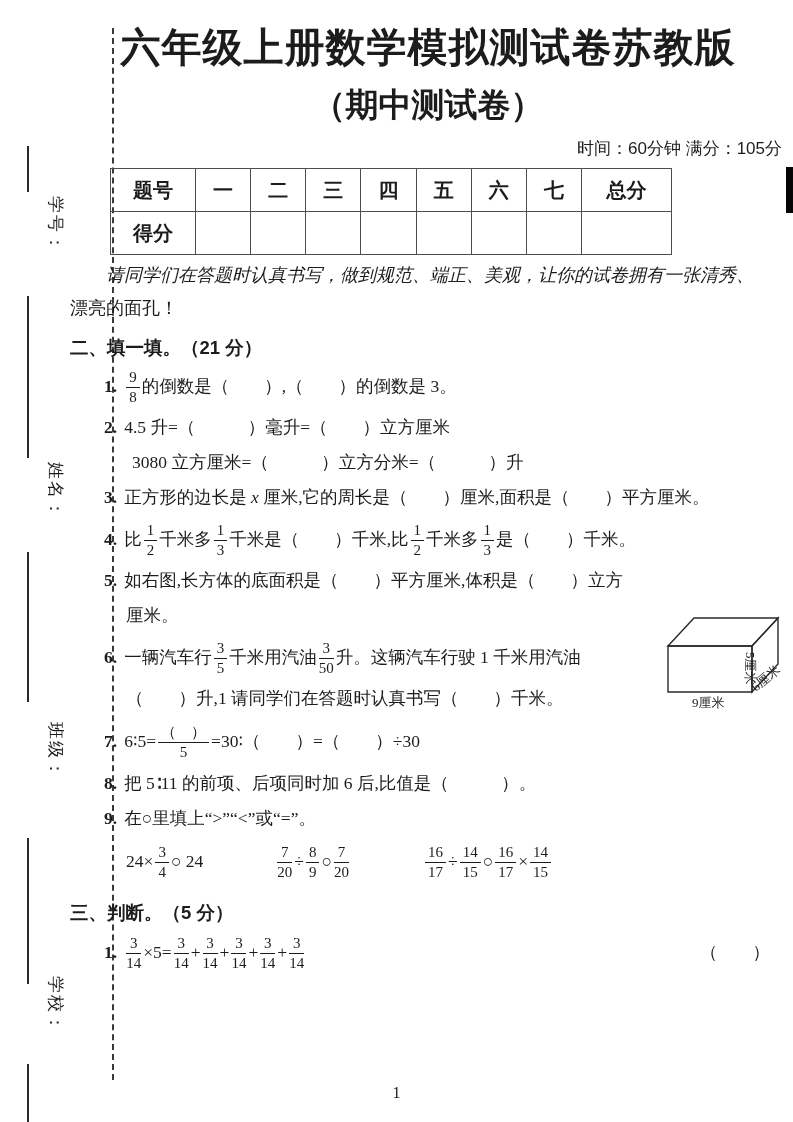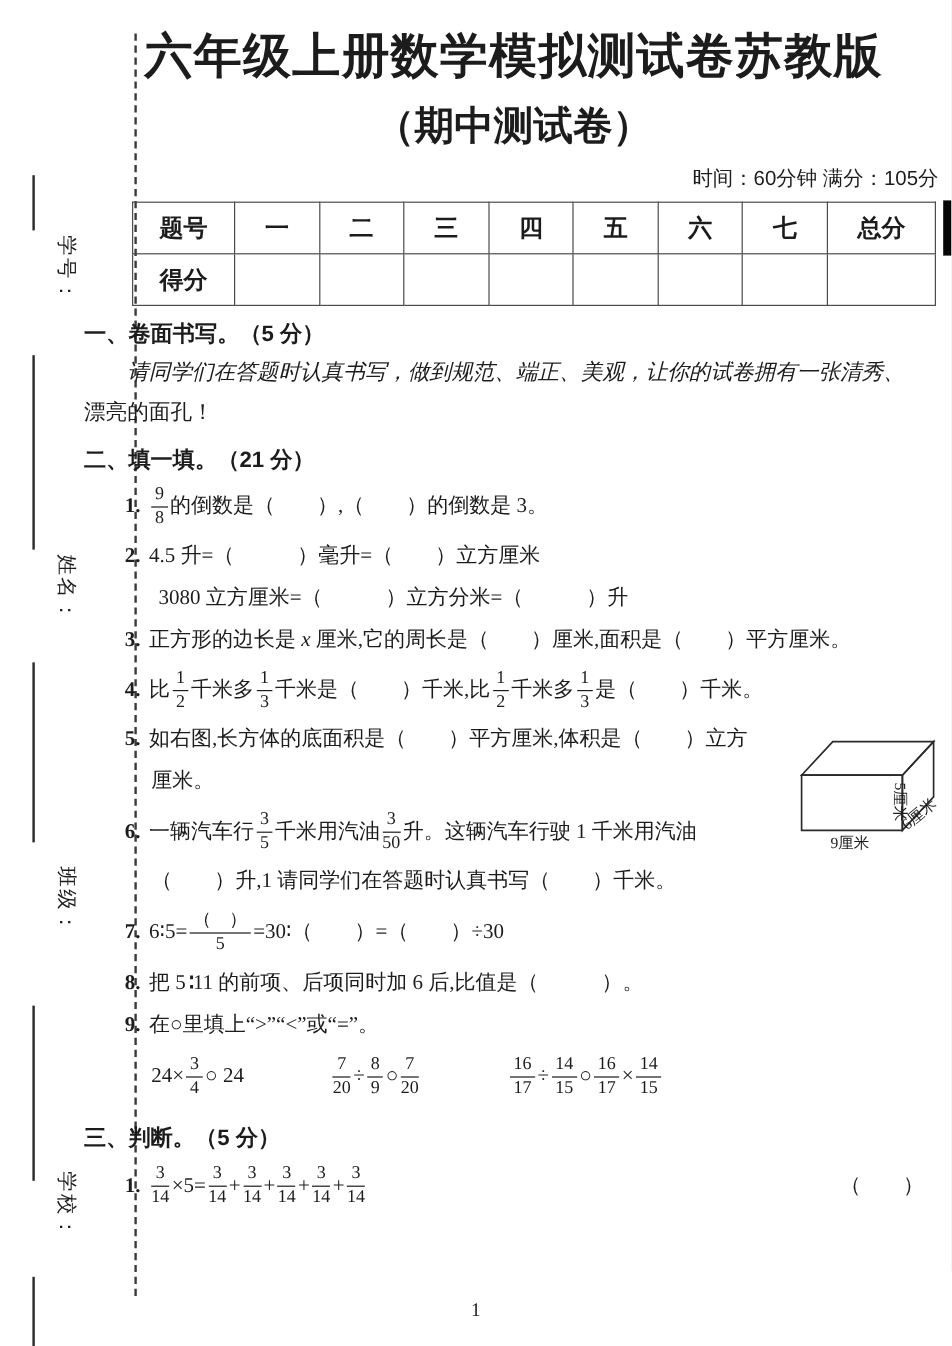--- a/index.html
+++ b/index.html
@@ -24,21 +24,21 @@
   .scan-mark { position:absolute; right:0; top:167px; width:7px; height:46px; background:#060606; }
   
   .content { position:absolute; left:70px; top:22px; width:716px; }
   .title { text-align:center; font-family:"Liberation Sans", sans-serif;
     font-weight:700; font-size:40px; letter-spacing:1px; line-height:1.25; }
   .subtitle { margin-top:11px; text-align:center; font-family:"Liberation Sans", sans-serif;
     font-weight:700; font-size:33px; }
   .meta { margin-top:9px; text-align:right; padding-right:4px;
     font-family:"Liberation Sans", sans-serif; font-weight:400; font-size:17px; }
   
-  table.score { border-collapse:collapse; margin:8px 0 0 40px; width:670px;
+  table.score { border-collapse:collapse; margin:8px 0 0 40px; width:562px;
     table-layout:fixed; }
   table.score th, table.score td { border:1.5px solid #4c4c4c; height:43px;
     text-align:center; vertical-align:middle; font-size:20px; font-weight:700;
     font-family:"Liberation Serif", serif; }
   table.score .c-first { width:85px; }
   table.score .c-last  { width:90px; }
   
   .sec-h { margin-top:10px; font-family:"Liberation Sans", sans-serif;
     font-weight:700; font-size:18.5px; }
   .para { font-size:18px; line-height:33px; margin-top:4px; }
@@ -110,21 +110,20 @@
             <td></td>
             <td></td>
             <td></td>
             <td></td>
             <td></td>
             <td></td>
           </tr>
         </tbody>
     </table>
 
-    <div class="sec-h">一、卷面书写。（5 分）</div>
     <div class="para">
       <span class="ind">请同学们在答题时认真书写，做到规范、端正、美观，让你的试卷拥有一张清秀、</span>
       <span>漂亮的面孔！</span>
     </div>
 
     <div class="sec-h">二、填一填。（21 分）</div>
     <div class="qwrap" id="fill-lines">
         <div class="qline tall"><span class="qnum">1.</span><span class="frac"><span class="num">9</span><span class="den">8</span></span><span>的倒数是（　　）,（　　）的倒数是 3。</span></div>
         <div class="qline"><span class="qnum">2.</span><span>4.5 升=（　　　）毫升=（　　）立方厘米</span></div>
         <div class="qline cont2"><span>3080 立方厘米=（　　　）立方分米=（　　　）升</span></div>

